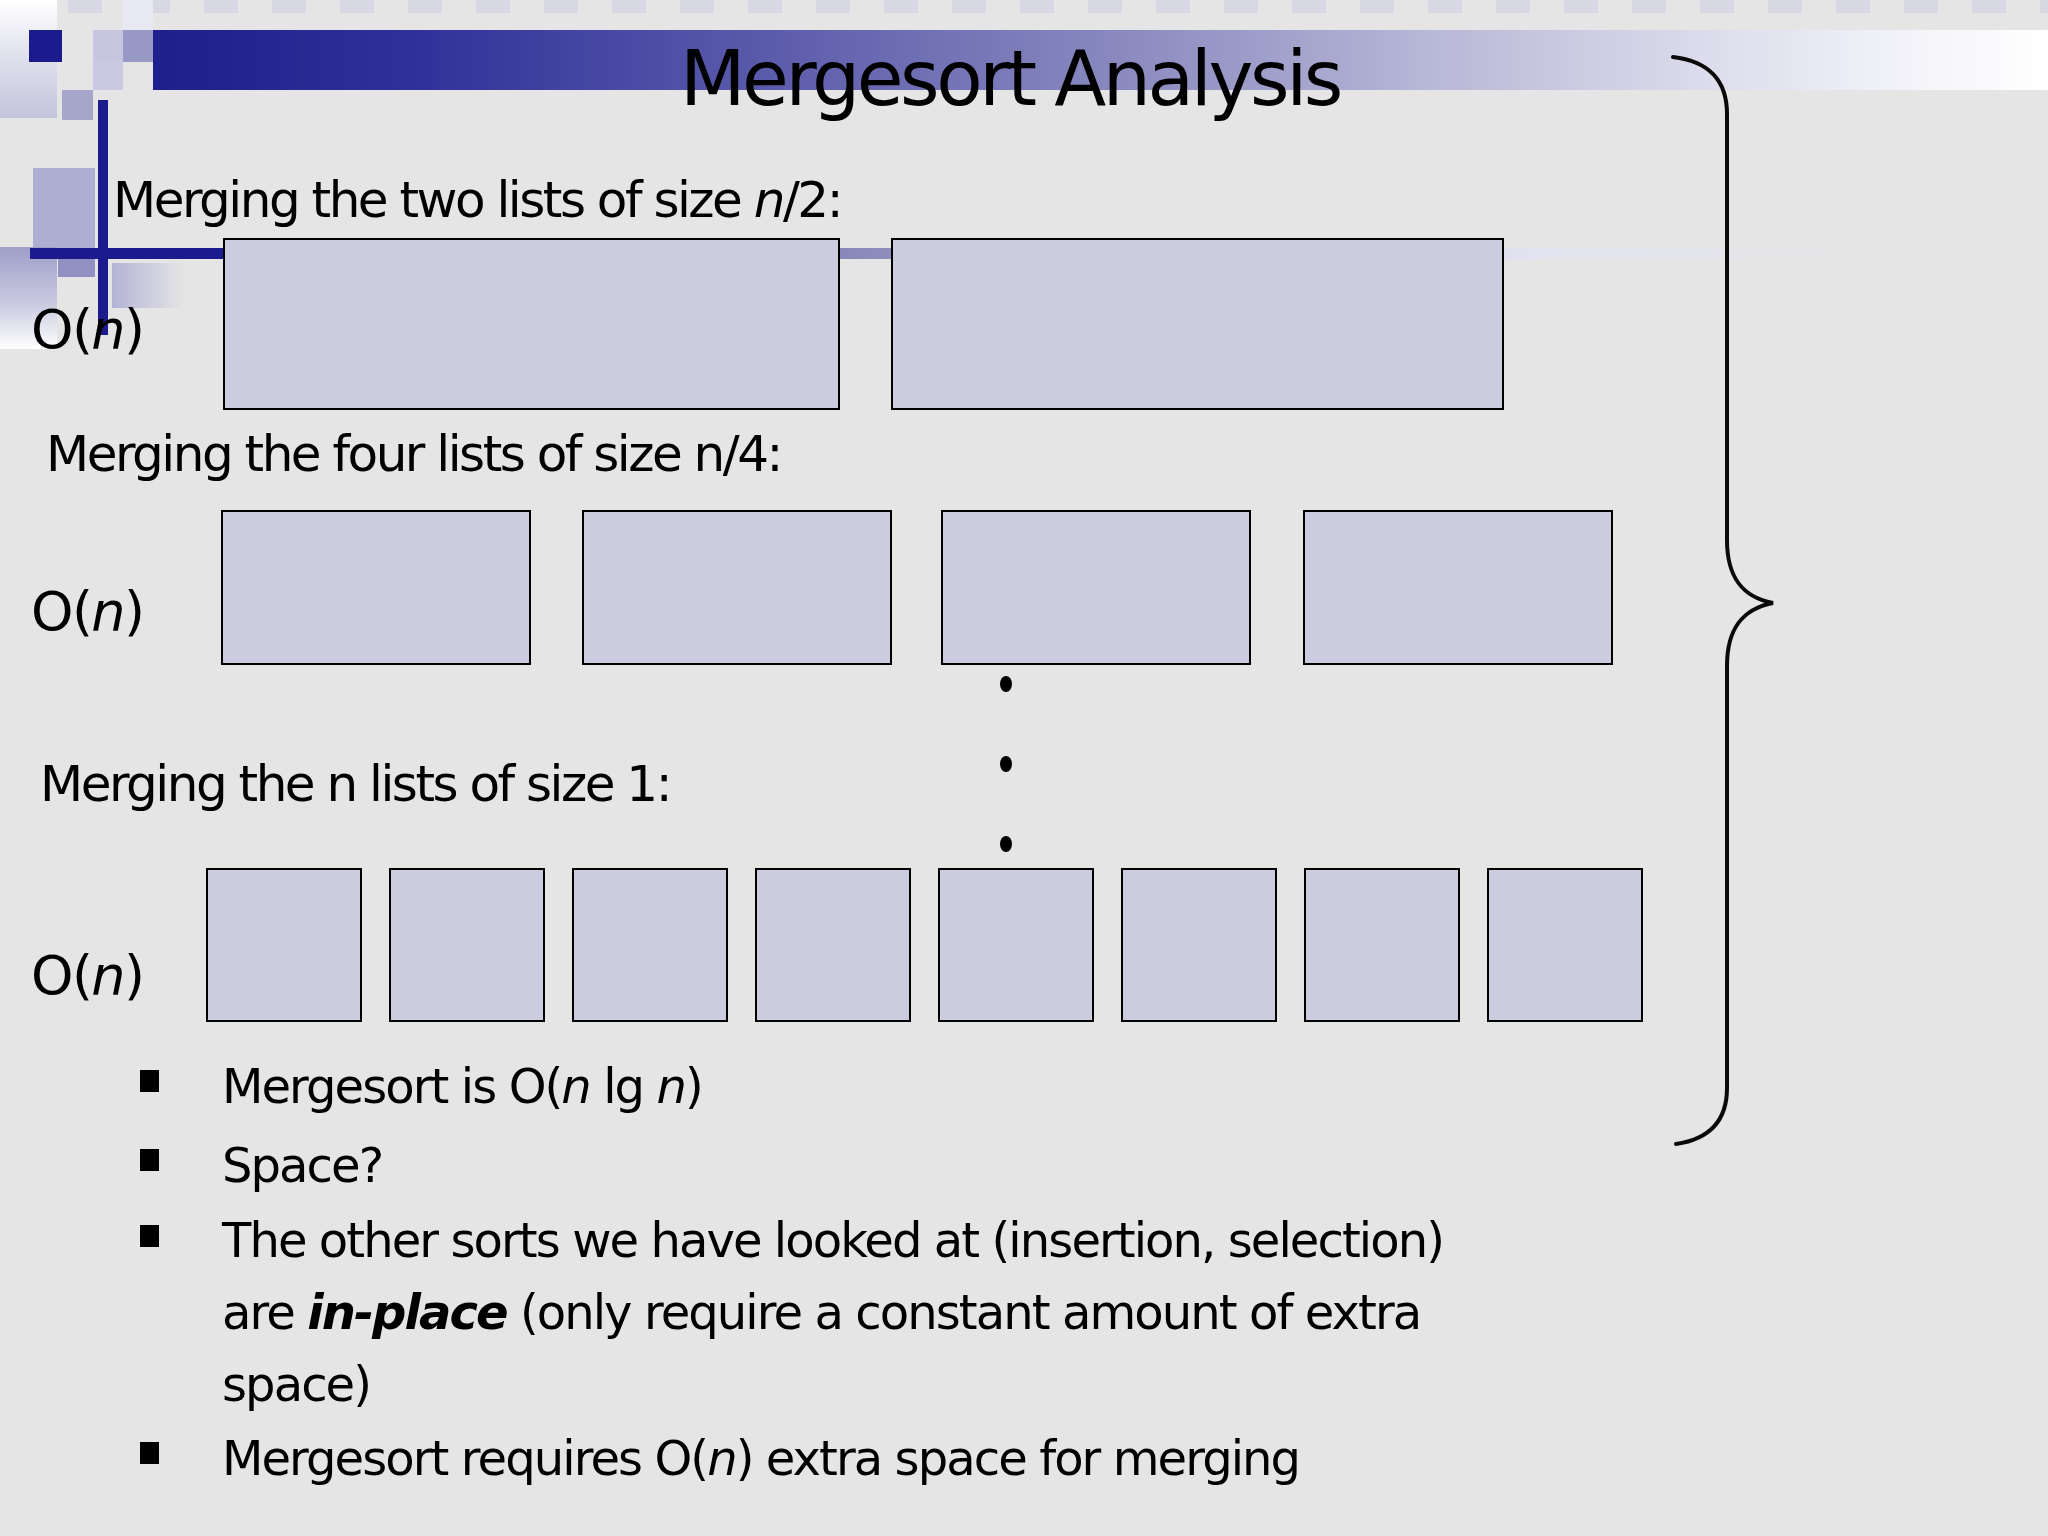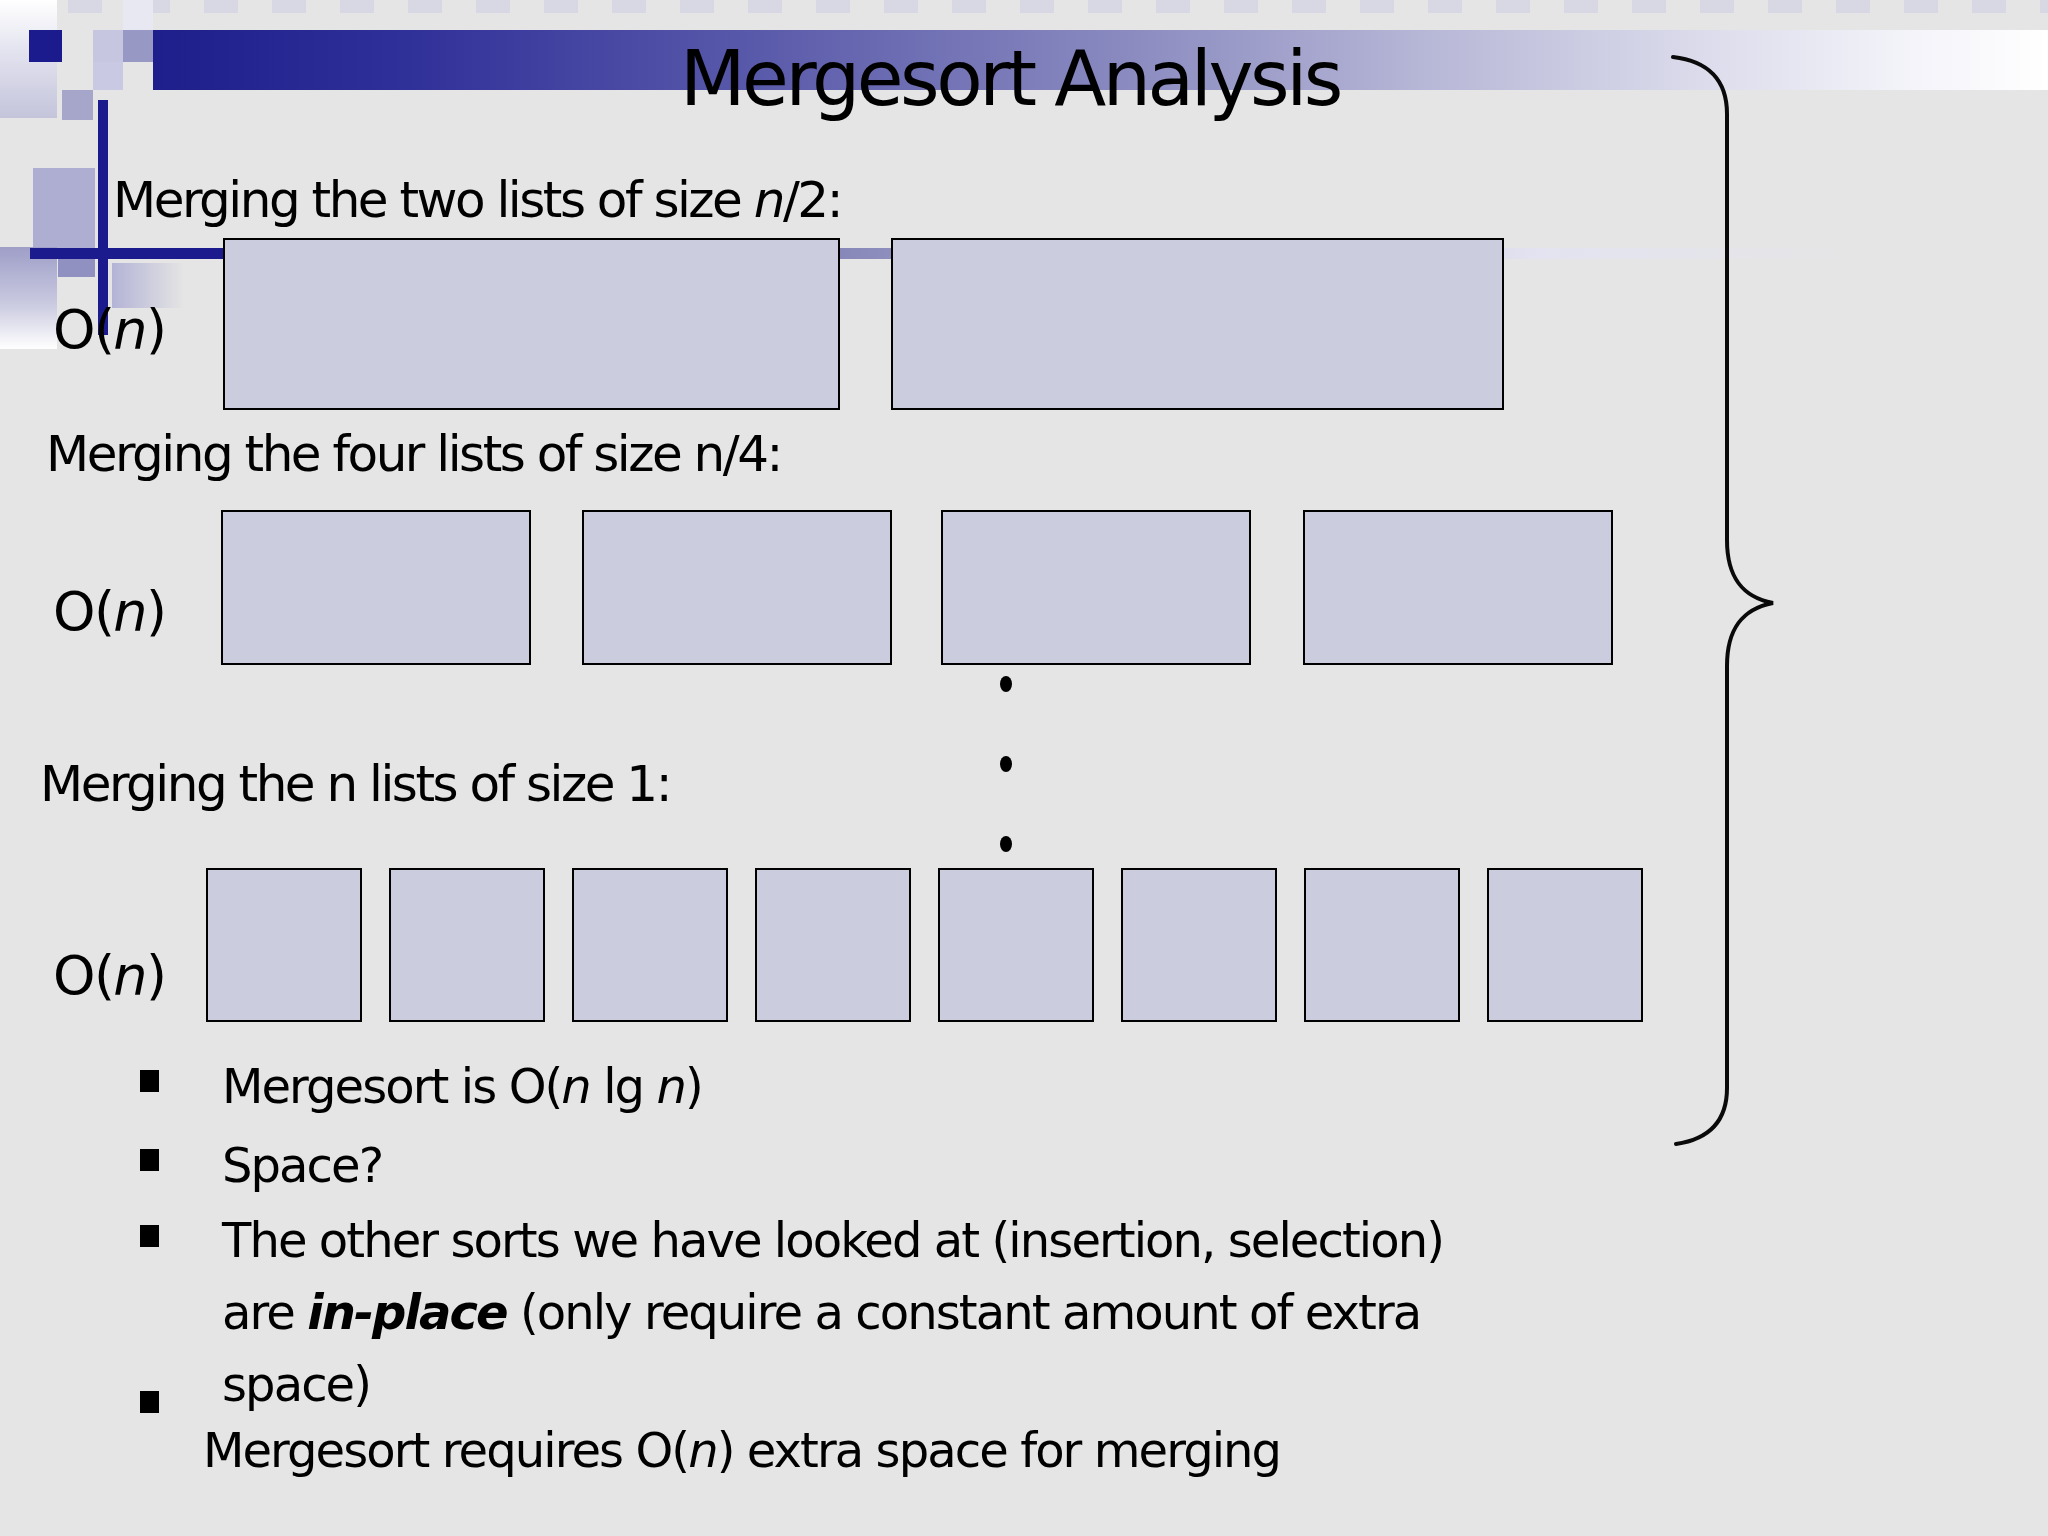--- a/index.html
+++ b/index.html
@@ -31,41 +31,41 @@
   .v-line{left:98px;top:100px;width:10px;height:235px;background:#1b1b8e;z-index:1;}
   .h-line{left:30px;top:248px;width:1840px;height:11px;z-index:1;
     background:linear-gradient(to right,#1b1b8e 0%,#1b1b8e 13%,#8181b5 42%,#b9b9d9 62%,#e3e3f1 82%,rgba(255,255,255,0) 100%);}
   
   .title{left:0;top:38px;width:2020px;text-align:center;font-size:76px;line-height:82px;
     letter-spacing:-.045em;white-space:nowrap;z-index:3;}
   .heading{font-size:50px;line-height:60px;letter-spacing:-.05em;white-space:nowrap;z-index:3;}
   .h1{left:113px;top:170px;}
   .h2{left:46px;top:424px;}
   .h3{left:40px;top:754px;}
-  .complexity{left:53px;font-size:54px;line-height:64px;letter-spacing:-.03em;z-index:3;}
+  .complexity{left:31px;font-size:54px;line-height:64px;letter-spacing:-.03em;z-index:3;}
   .c1{top:298px;} .c2{top:580px;} .c3{top:944px;}
   .it{font-style:italic;}
   .bi{font-style:italic;font-weight:bold;}
   
   .mbox{position:absolute;background:#ccccdf;border:2px solid #000;box-sizing:border-box;z-index:2;}
   .r1{top:238px;height:172px;}
   .r2{top:510px;height:155px;width:310px;}
   .r3{top:868px;height:154px;width:156px;}
   
   .dot{position:absolute;left:1000px;width:12px;height:16px;background:#000;border-radius:50%;}
   
   .brace-svg{left:0;top:0;width:2048px;height:1536px;z-index:2;pointer-events:none;}
   .brace-label{left:1770px;top:634px;width:255px;text-align:center;font-size:54px;
     line-height:71px;letter-spacing:-.03em;white-space:nowrap;z-index:3;}
   
   .bullet-item{position:absolute;left:140px;display:flex;align-items:flex-start;z-index:3;}
   .marker{width:19px;height:22px;background:#000;margin-top:21px;flex:none;}
   .btext{margin-left:63px;font-size:48px;letter-spacing:-.04em;line-height:74px;white-space:nowrap;}
   .btext .line{line-height:72px;}
-  .b1{top:1049px;} .b2{top:1128px;} .b3{top:1204px;} .b4{top:1370px;flex-direction:column;}
+  .b1{top:1049px;} .b2{top:1128px;} .b3{top:1204px;} .b4{top:1421px;}
 </style>
 </head>
 <body>
 
 <div class="slide">
 
   <div class="abs top-strip"></div>
   <div class="abs title-bar"></div>
   <div class="abs grad-a"></div>
   <div class="sq sq-dark"></div>

